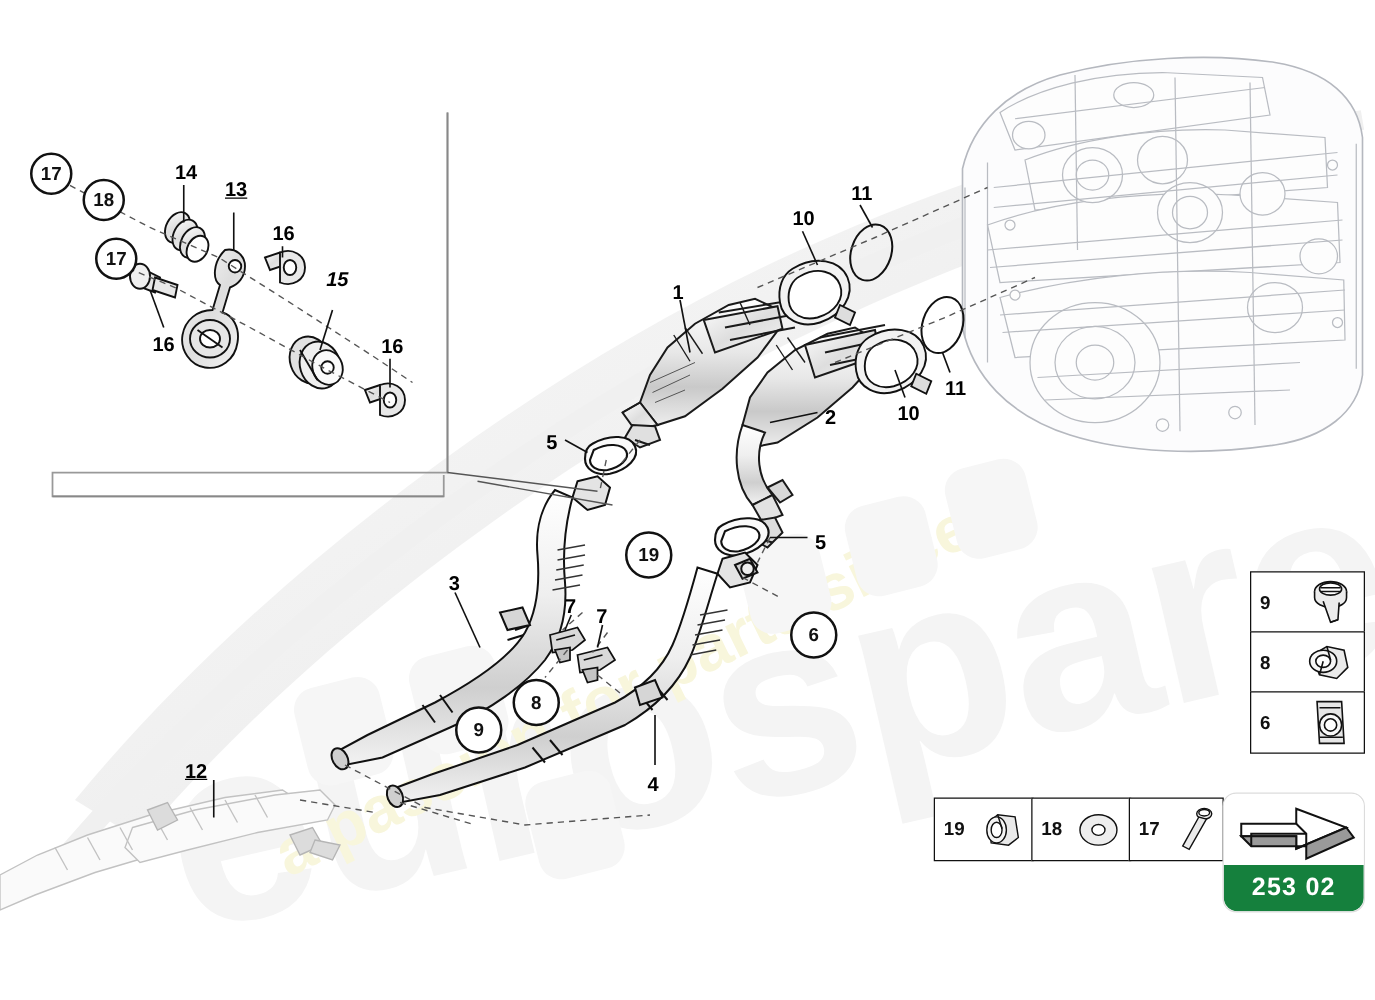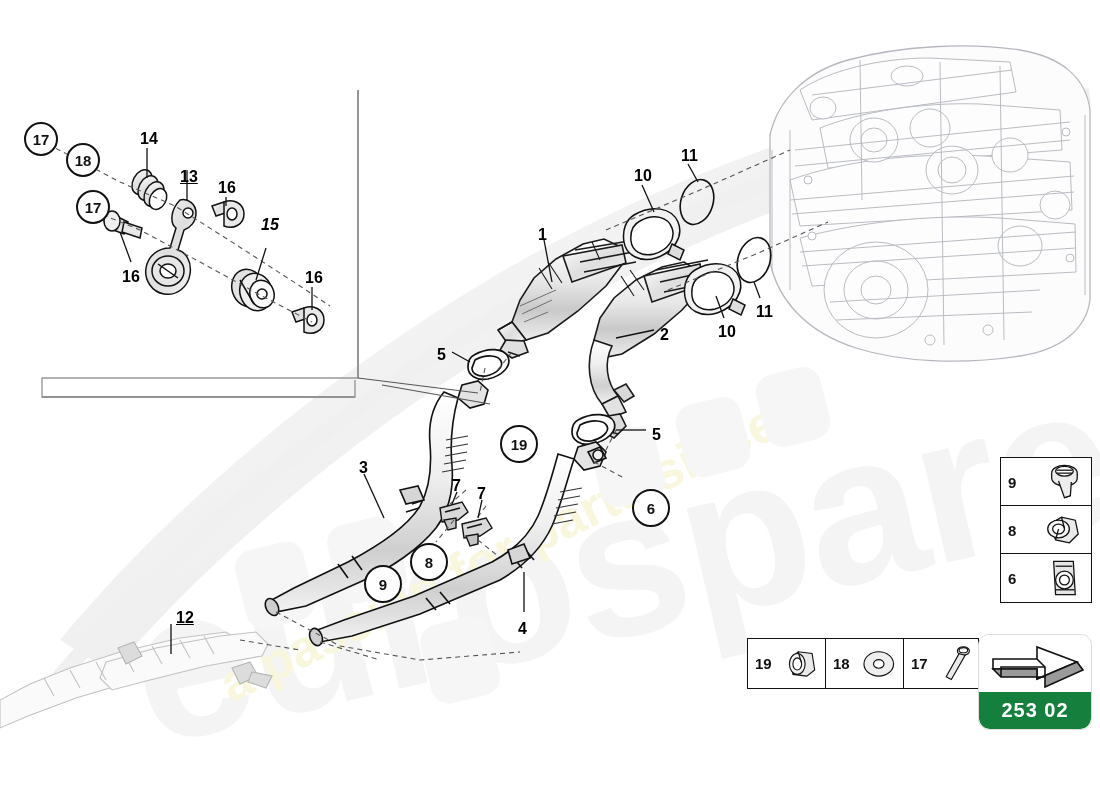--- a/index.html
+++ b/index.html
@@ -390,21 +390,21 @@
       <path d="M 524,612 L 524,572"></path>
       <path d="M 171,624 L 171,654"></path>
     </g>
   </svg>
 
   <div class="bubble" style="left:24px;top:122px;width:30px;height:30px;">17</div>
   <div class="bubble" style="left:66px;top:143px;width:30px;height:30px;">18</div>
   <div class="bubble" style="left:76px;top:190px;width:30px;height:30px;">17</div>
 
   <div class="num" style="left:140px;top:130px;">14</div>
-  <div class="num" style="left:180px;top:168px;text-decoration:underline;">13</div>
+  <div class="num" style="left:180px;top:144px;text-decoration:underline;">13</div>
   <div class="num" style="left:218px;top:179px;">16</div>
   <div class="num" style="left:122px;top:268px;">16</div>
   <div class="num" style="left:261px;top:216px;font-style:italic;">15</div>
   <div class="num" style="left:305px;top:269px;">16</div>
 
   <div class="num" style="left:538px;top:226px;">1</div>
   <div class="num" style="left:660px;top:326px;">2</div>
   <div class="num" style="left:634px;top:167px;">10</div>
   <div class="num" style="left:681px;top:147px;">11</div>
   <div class="num" style="left:718px;top:323px;">10</div>
@@ -416,21 +416,21 @@
 
   <div class="num" style="left:359px;top:459px;">3</div>
   <div class="num" style="left:452px;top:477px;">7</div>
   <div class="num" style="left:477px;top:485px;">7</div>
 
   <div class="bubble" style="left:632px;top:489px;width:34px;height:34px;">6</div>
   <div class="bubble" style="left:410px;top:543px;width:34px;height:34px;">8</div>
   <div class="bubble" style="left:364px;top:565px;width:34px;height:34px;">9</div>
 
   <div class="num" style="left:518px;top:620px;">4</div>
-  <div class="num" style="left:176px;top:609px;text-decoration:underline;">12</div>
+  <div class="num" style="left:148px;top:609px;text-decoration:underline;">12</div>
 
   <div class="legend-box" style="left:1000px;top:457px;width:90px;height:48px;">
     <span class="legend-num">9</span>
     <span class="legend-art">
       <svg width="100%" height="100%" viewBox="0 0 60 48">
         <g stroke="#111" stroke-width="1.3" fill="#ececec">
           <ellipse cx="33" cy="15" rx="13" ry="8"></ellipse>
           <path d="M 20,15 L 20,20 C 20,25 27,28 33,28 C 40,28 46,25 46,20 L 46,15"></path>
           <ellipse cx="33" cy="13" rx="9" ry="5" fill="#fff"></ellipse>
           <path d="M 25,12 L 41,12"></path>

